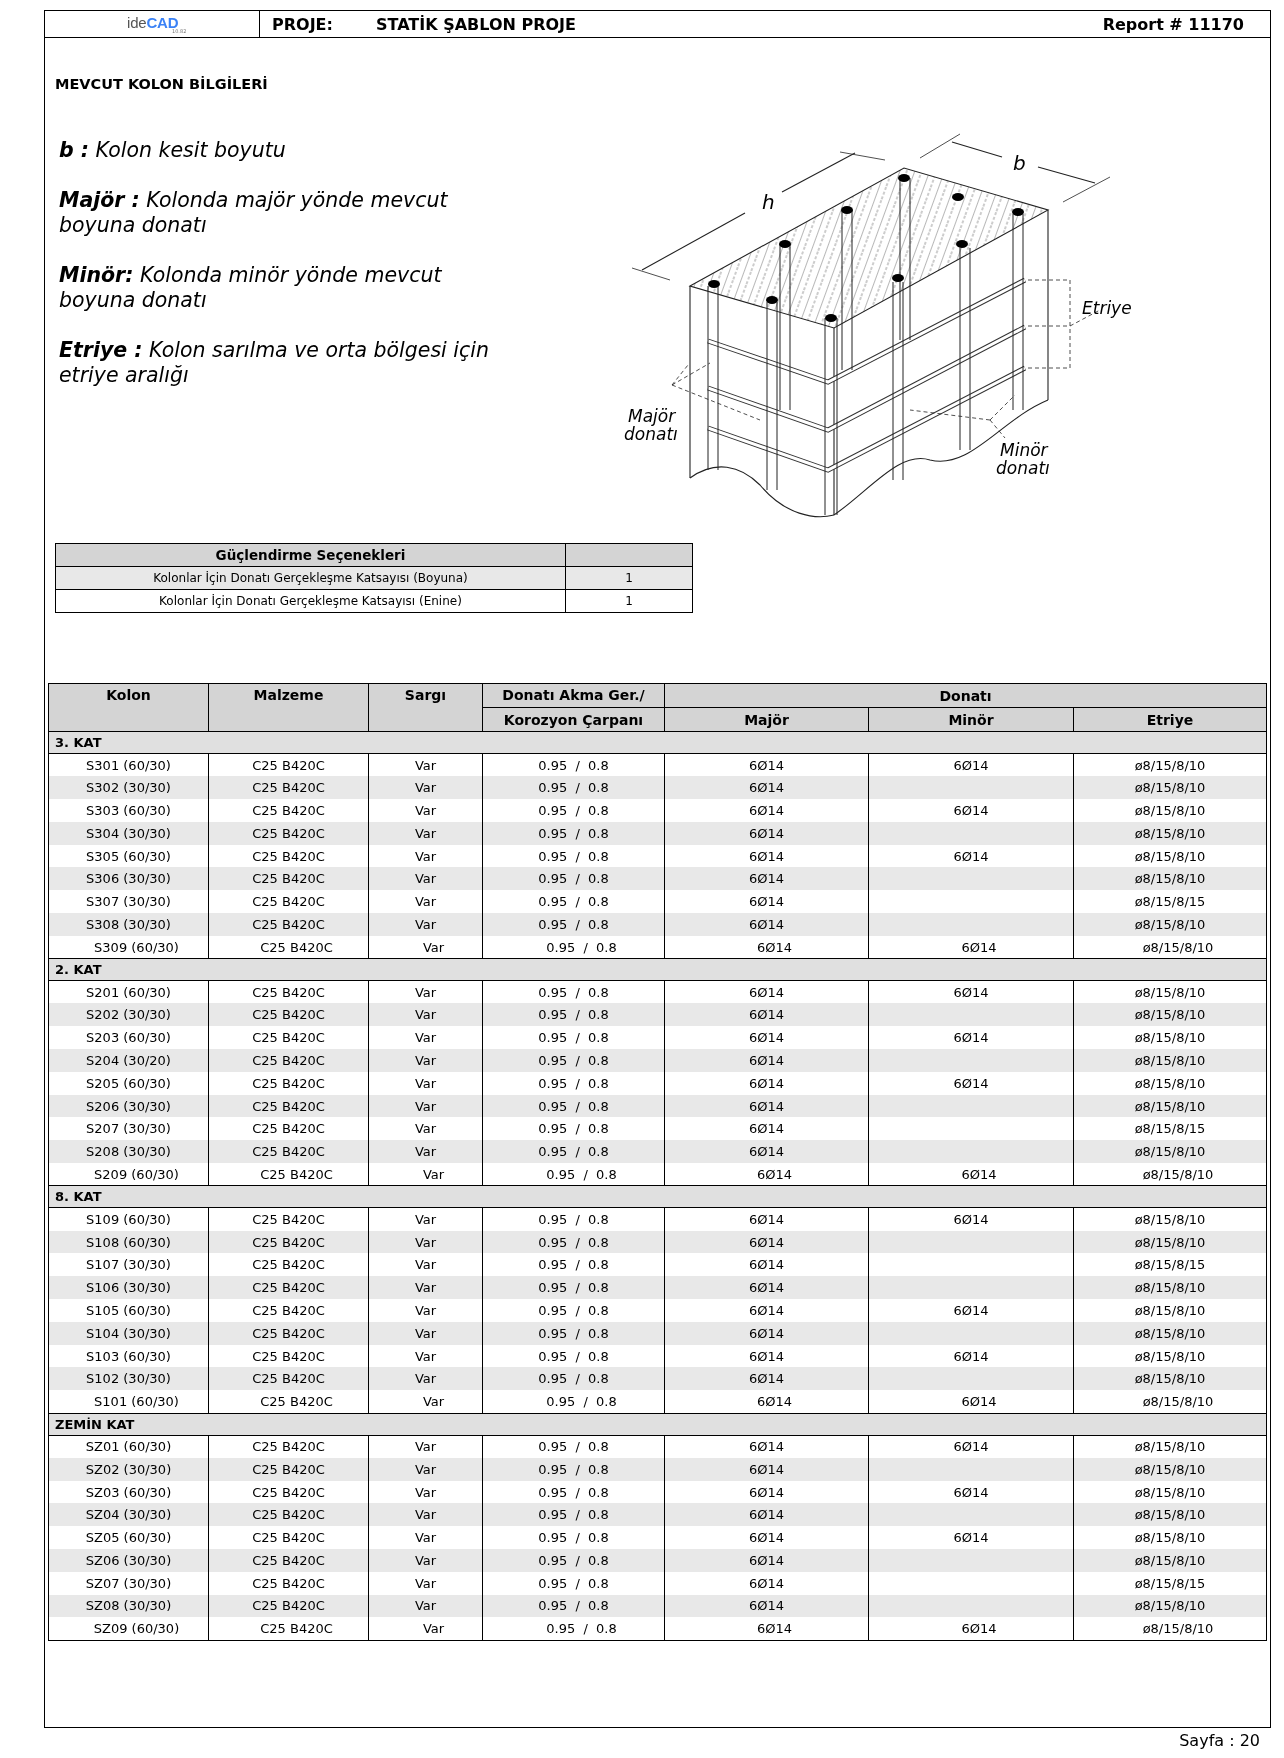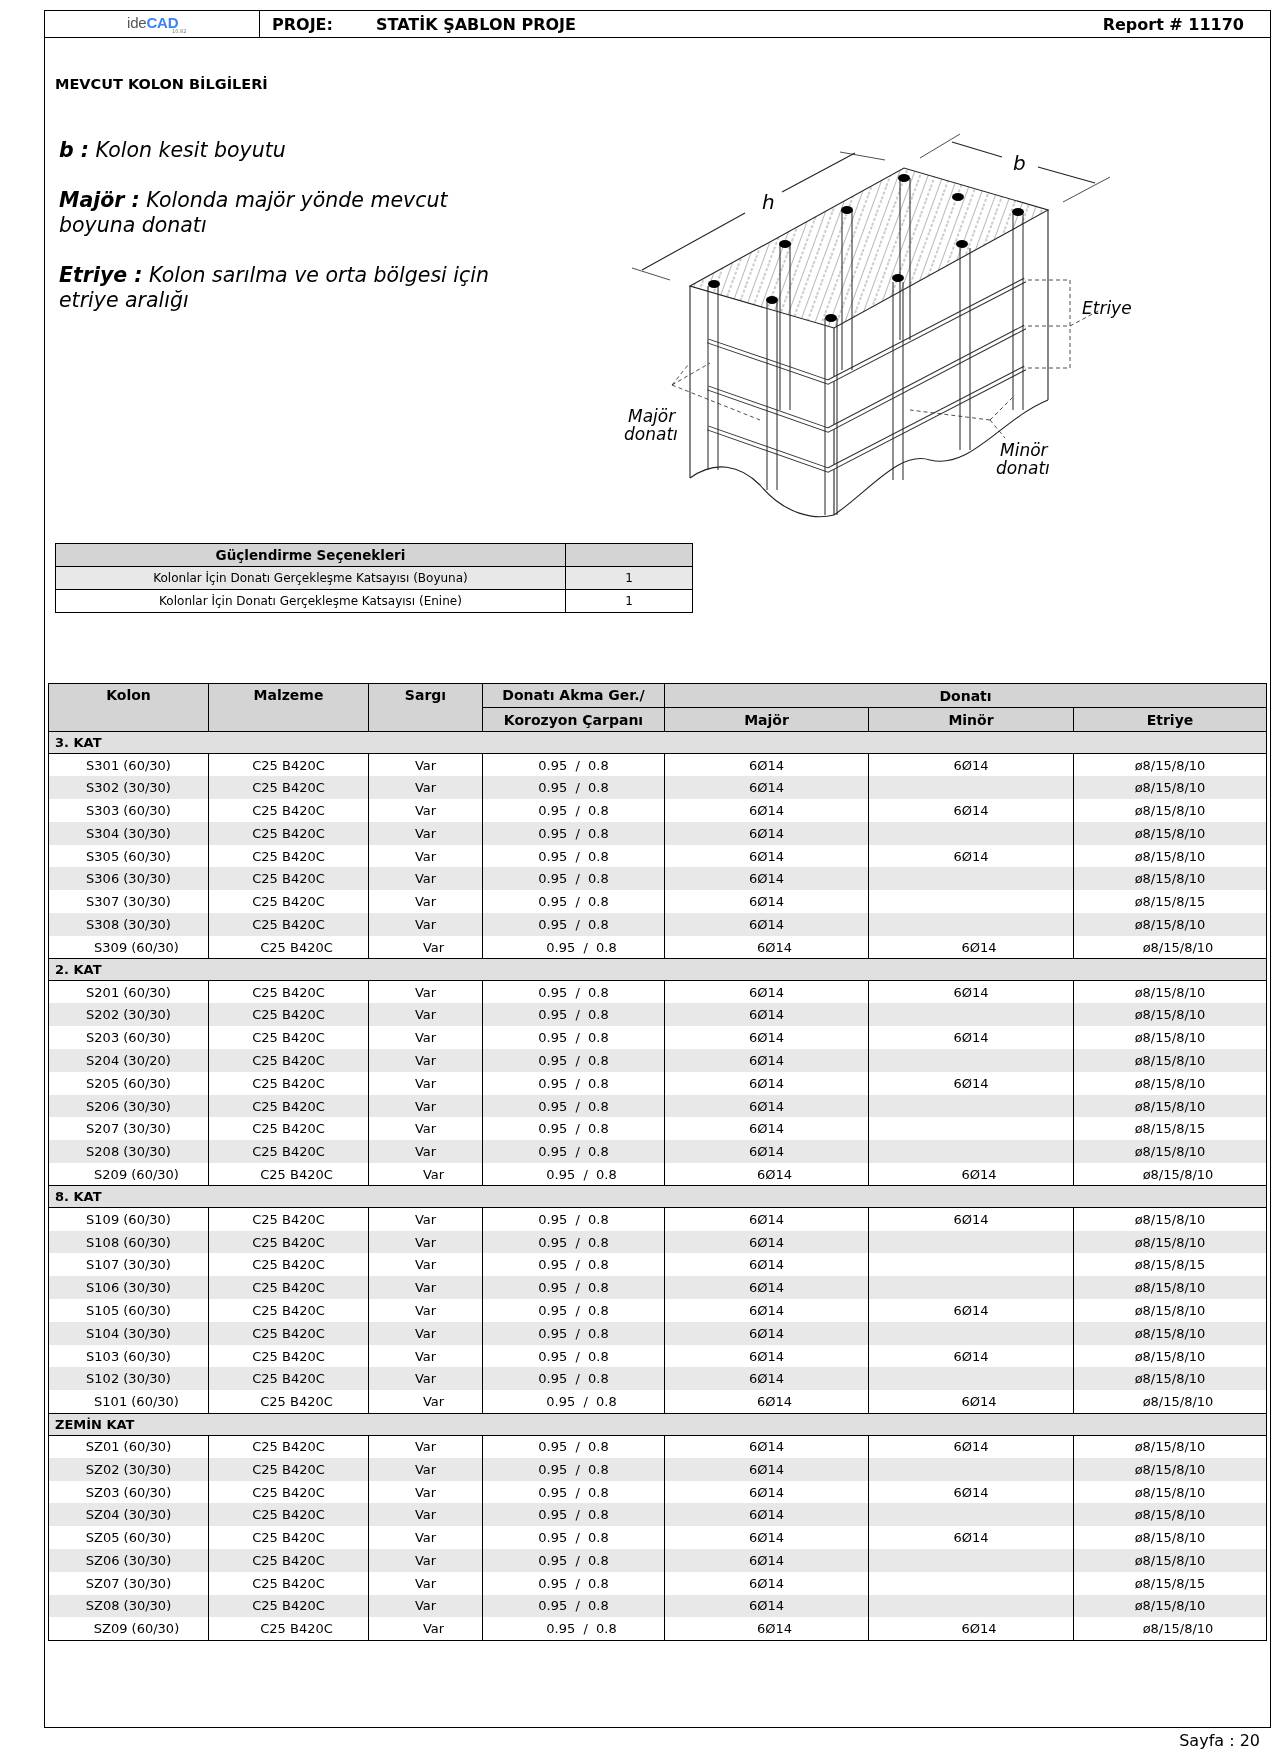--- a/index.html
+++ b/index.html
@@ -56,20 +56,21 @@
       <span class="report">Report # 11170</span>
     </div>
   </div>
 </div>
 
 <div class="sec-title">MEVCUT KOLON BİLGİLERİ</div>
 
 <div class="defs">
   <div class="d"><b>b :</b><span> Kolon kesit boyutu</span></div>
   <div class="d"><b>Majör :</b><span> Kolonda majör yönde mevcut boyuna donatı</span></div>
+  <div class="d"><b>Minör:</b><span> Kolonda minör yönde mevcut boyuna donatı</span></div>
   <div class="d"><b>Etriye :</b><span> Kolon sarılma ve orta bölgesi için etriye aralığı</span></div>
 </div>
 
 <svg class="figure" viewBox="0 0 540 400" width="540" height="400">
   <defs>
     <pattern id="hatch" patternUnits="userSpaceOnUse" width="14" height="14" patternTransform="rotate(20)">
       <line x1="0" y1="0" x2="0" y2="14" stroke="#333" stroke-width="0.7"></line>
       <line x1="7" y1="0" x2="7" y2="14" stroke="#555" stroke-width="0.6" stroke-dasharray="3,2"></line>
     </pattern>
   </defs>

